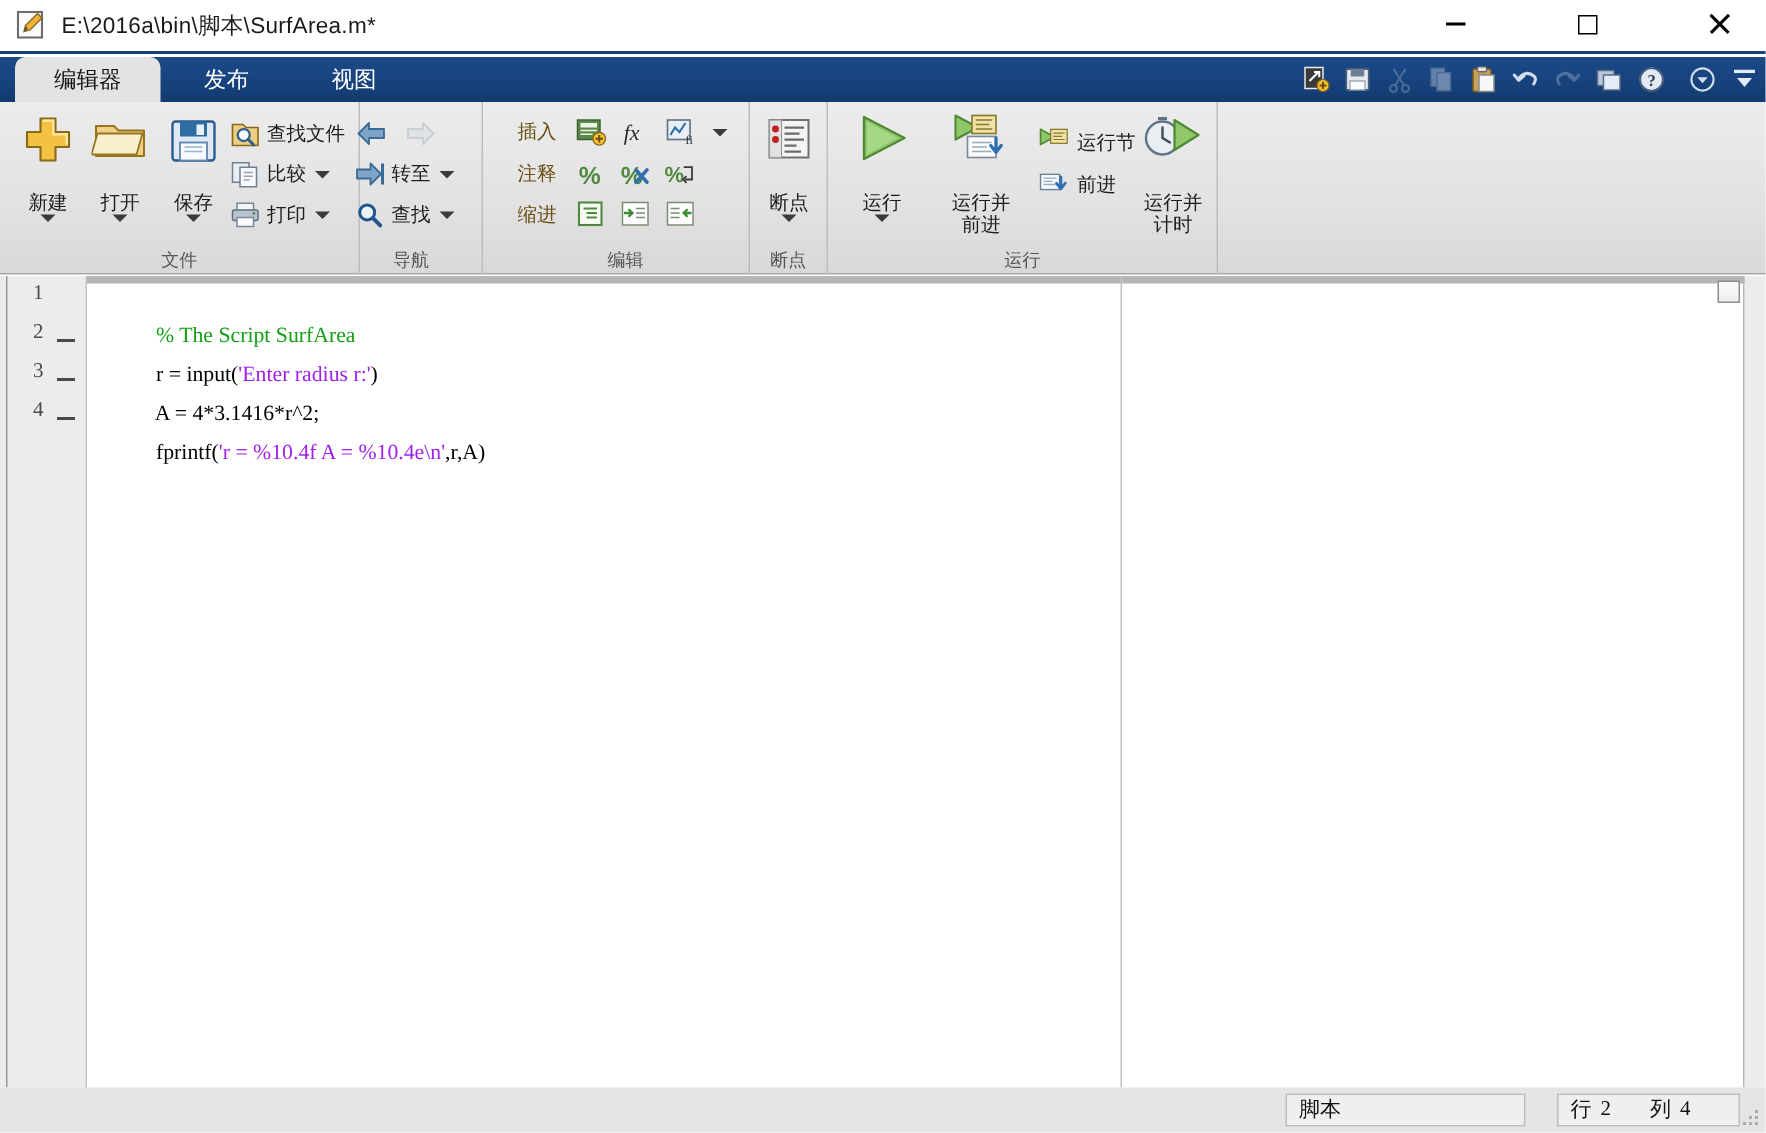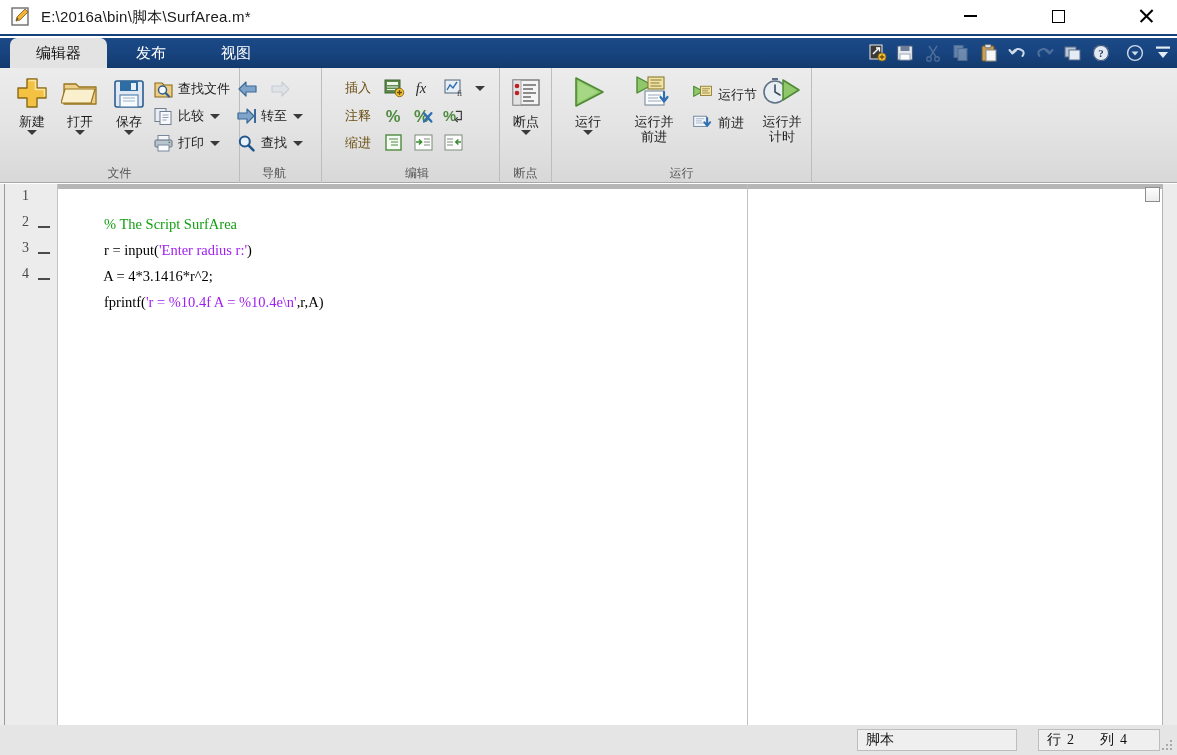--- a/index.html
+++ b/index.html
@@ -85,21 +85,21 @@
     position: absolute; bottom: 1px; left: 0; width: 100%;
     text-align: center; font-size: 12px; color: #555555;
   }
   .rbody { position: absolute; top: 2px; left: 0; width: 100%; height: 92px; }
 
   .bigbtn {
     position: absolute; top: 3px; width: 56px;
     display: flex; flex-direction: column; align-items: center;
   }
   .bigbtn .ico { height: 38px; display: flex; align-items: flex-end; }
-  .bigbtn .lbl { font-size: 13px; color: #1d1d1d; margin-top: 3px; line-height: 15px; text-align: center; }
+  .bigbtn .lbl { font-size: 13px; color: #1d1d1d; margin-top: 16px; line-height: 15px; text-align: center; }
   .bigbtn .caret { margin-top: 1px; }
 
   .smallbtn {
     position: absolute; height: 26px;
     display: flex; align-items: center;
   }
   .smallbtn .ico { width: 22px; height: 22px; display: flex; align-items: center; justify-content: center; margin-right: 4px; }
   .smallbtn .lbl { font-size: 13px; color: #1d1d1d; white-space: nowrap; }
   .smallbtn .caret { margin-left: 6px; }
 

